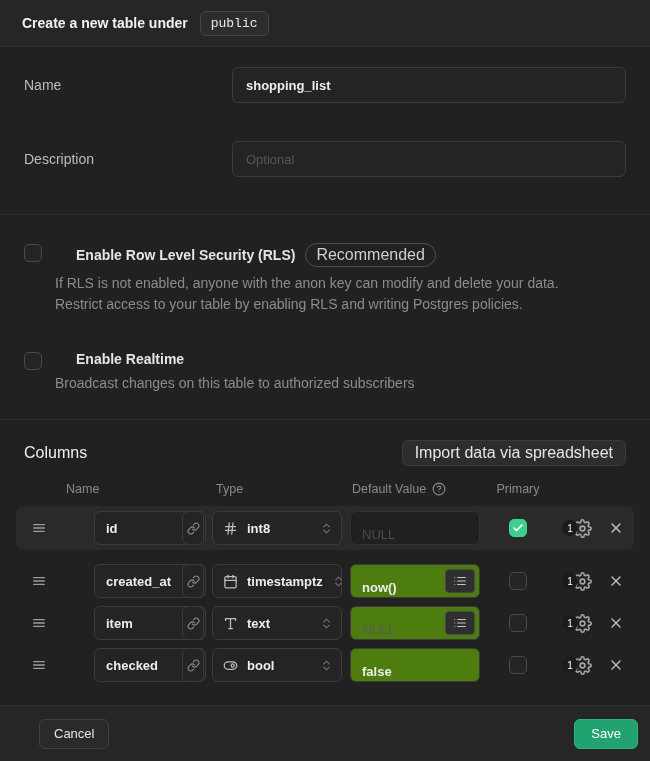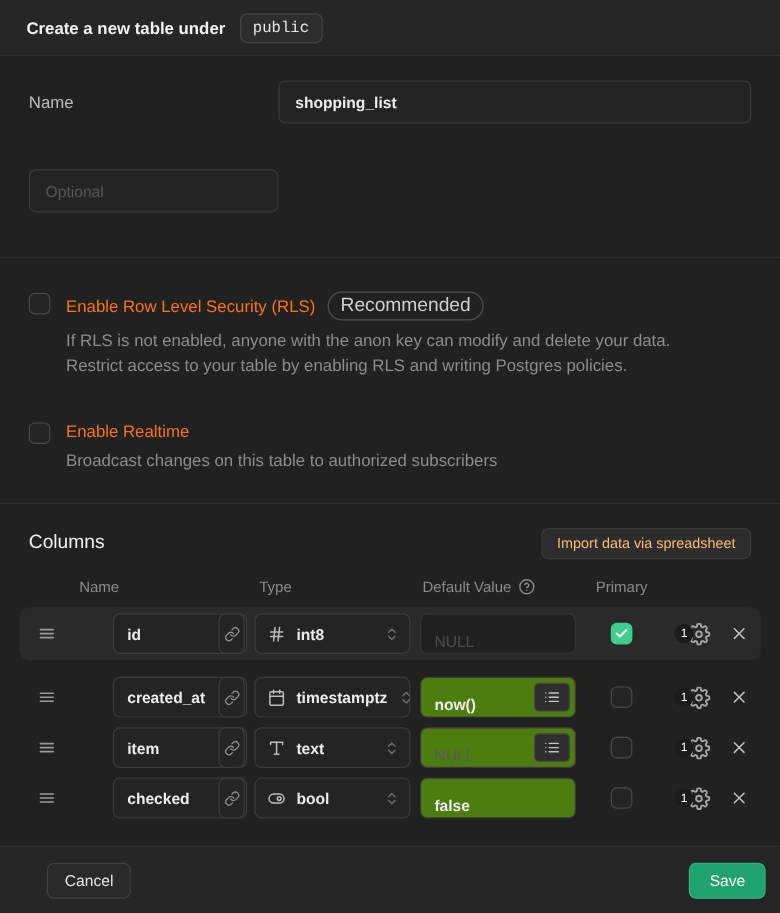--- a/index.html
+++ b/index.html
@@ -44,32 +44,32 @@
   .toggle-row { display:flex; gap:13px; align-items:flex-start; }
   .toggle-row + .toggle-row { margin-top:36px; }
   .checkbox {
     width:18px; height:18px; flex:0 0 18px; background:#242424;
     border:1px solid #4a4a4a; border-radius:5px; margin-top:1px;
     display:flex; align-items:center; justify-content:center; cursor:pointer;
   }
   .checkbox.checked { background:var(--green,#3ecf8e); border-color:var(--green,#3ecf8e); }
   .checkbox.checked .icn { width:12px; height:12px; color:#fff; stroke-width:3.5; }
   .toggle-label-line { display:flex; align-items:center; gap:10px; }
-  .toggle-label { font-size:14px; font-weight:400; color:#f97316; }
+  .toggle-label { font-size:14px; font-weight:700; color:#e5e5e5;margin-left:21px; }
   .pill {
     border:1px solid #4f4f4f; border-radius:999px; padding:2px 10px;
     font-size:16px; color:#cfcfcf; white-space:nowrap;
   }
   .toggle-desc { margin-top:6px; font-size:14px; line-height:21px; color:#8c8c8c; }
 
   
   .cols-title-row { display:flex; align-items:center; justify-content:space-between; margin-bottom:16px; }
   .cols-title { font-size:16px; font-weight:500; color:#f0f0f0; }
   .import-btn {
-    height:26px; padding:0 12px; font-size:12px; color:#fdba74;
+    height:26px; padding:0 12px; font-size:16px; color:#e5e5e5;
     background:#2d2d2d; border:1px solid #3a3a3a; border-radius:6px;
     font-family:"Liberation Sans", sans-serif; cursor:pointer;
   }
   .cols-grid {
     display:grid; grid-template-columns:30px 112px 22px 130px 130px 60px 1fr;
     column-gap:8px; align-items:center;
   }
   .cols-headers { margin-bottom:10px; font-size:12.5px; color:#8a8a8a; }
   .h-name { grid-column:2; padding-left:4px; }
   .h-type { grid-column:4; padding-left:4px; }
@@ -155,20 +155,21 @@
   <span class="hdr-title">Create a new table under</span>
   <span class="schema-chip">public</span>
 </div>
 
 <div class="sec1">
   <div class="form-row">
     <label class="field-label">Name</label>
     <input class="text-input" id="name-input" value="shopping_list" style="">
   </div>
   <div class="form-row">
+    <label class="field-label">Description</label>
     <input class="text-input" id="description-input" placeholder="Optional" style="">
   </div>
 </div>
 
 <div class="sec2">
   <div class="toggle-row">
     <span class="checkbox"></span>
     <div>
       <div class="toggle-label-line">
         <span class="toggle-label">Enable Row Level Security (RLS)</span>

